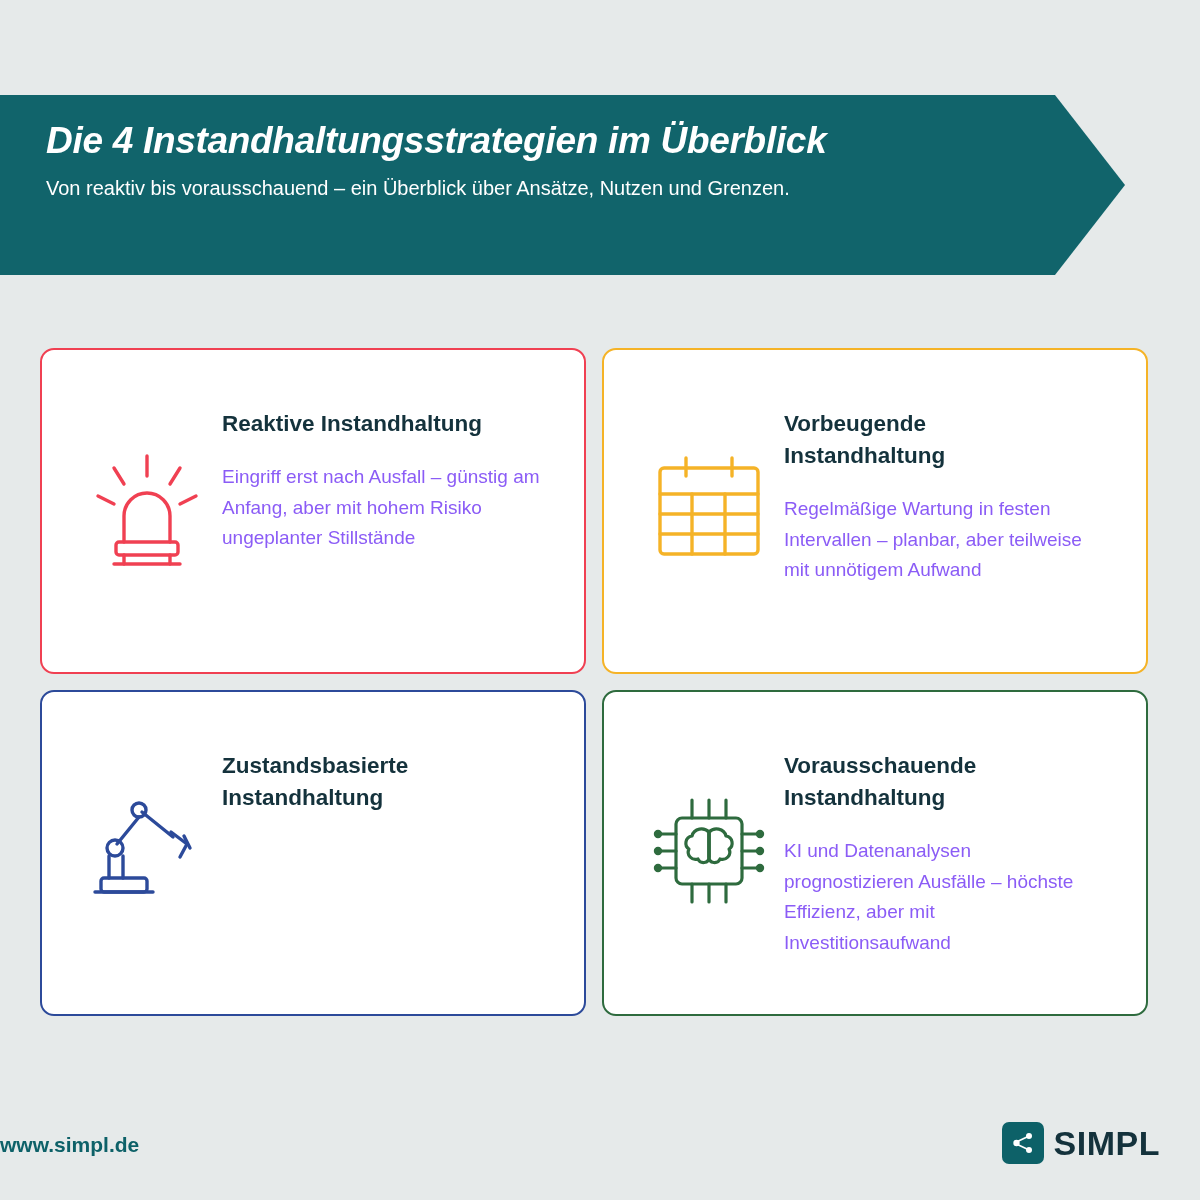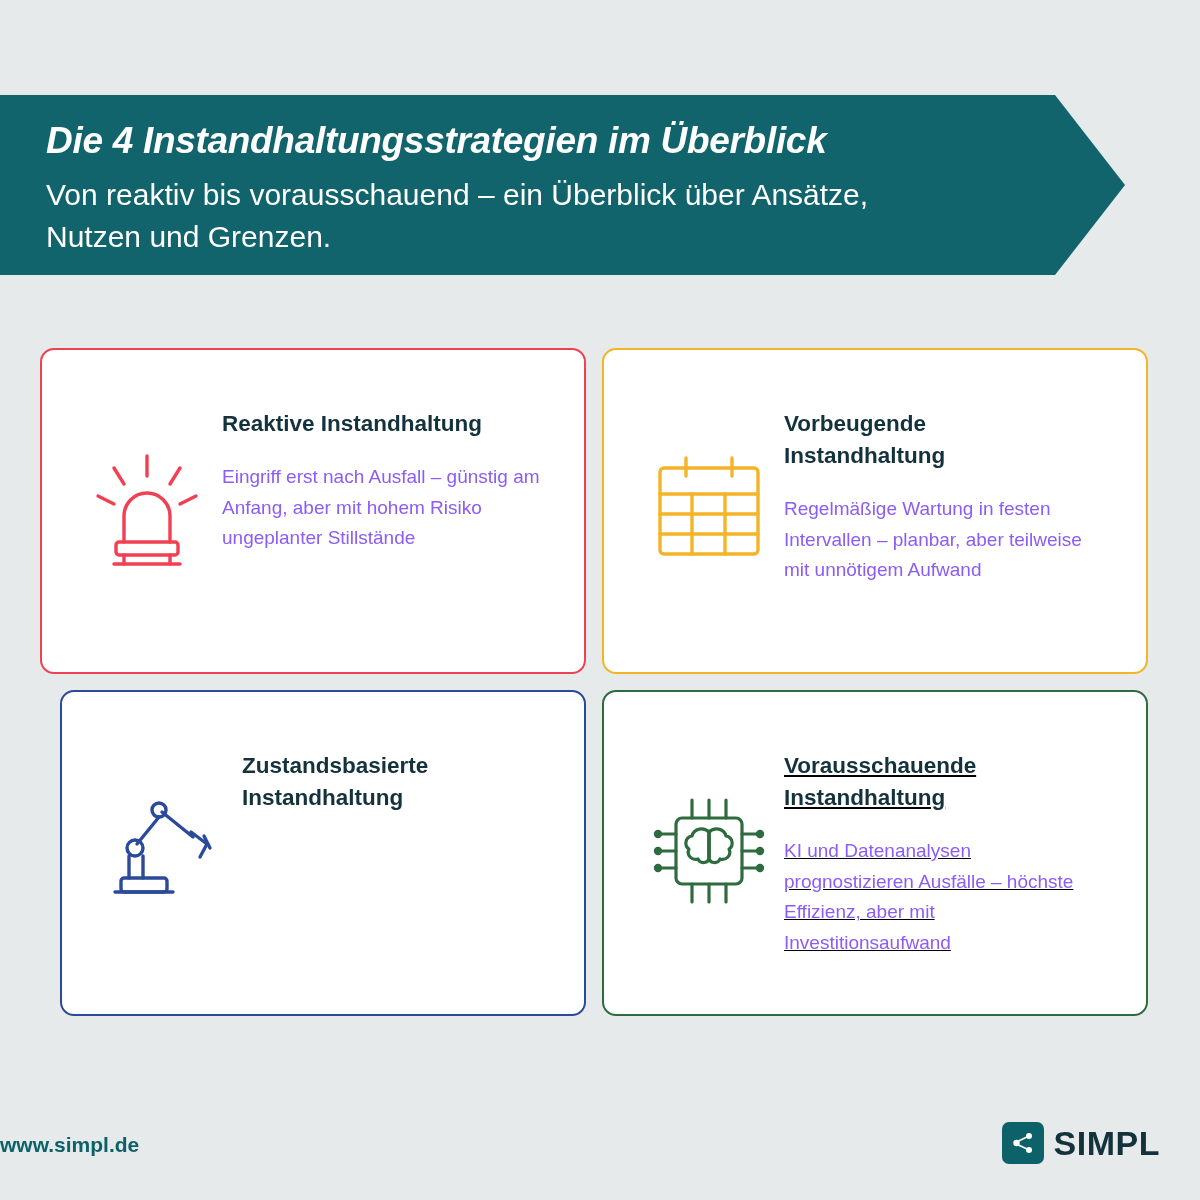--- a/index.html
+++ b/index.html
@@ -39,21 +39,21 @@
     color: #ffffff;
     font-size: 37px;
     font-weight: bold;
     letter-spacing: -0.3px;
     margin: 0 0 12px 0;
     line-height: 1.1;
     font-style: italic;
   }
   .header-sub {
     color: #ffffff;
-    font-size: 30px;
+    font-size: 20px;
     line-height: 1.42;
     margin: 0;
     font-weight: 400;
     max-width: 830px;
   }
 
   
   .grid {
     position: absolute;
     left: 40px;
@@ -99,22 +99,22 @@
   .card-text {
     font-size: 19px;
     color: #8b5cf6;
     line-height: 1.62;
     margin: 0;
     max-width: 320px;
   }
 
   .card.red    { border-color: #f04052; }
   .card.amber  { border-color: #f5b327; }
-  .card.blue   { border-color: #2c4a9a; margin-left: 20px; }
-  .card.green  { border-color: #2e6b3e; text-decoration: underline; }
+  .card.blue   { border-color: #2c4a9a; }
+  .card.green  { border-color: #2e6b3e; }
 
   
   .footer-url {
     position: absolute;
     left: 0;
     right: 0;
     top: 1133px;
     text-align: left;
     color: #0d6168;
     font-size: 21px;

